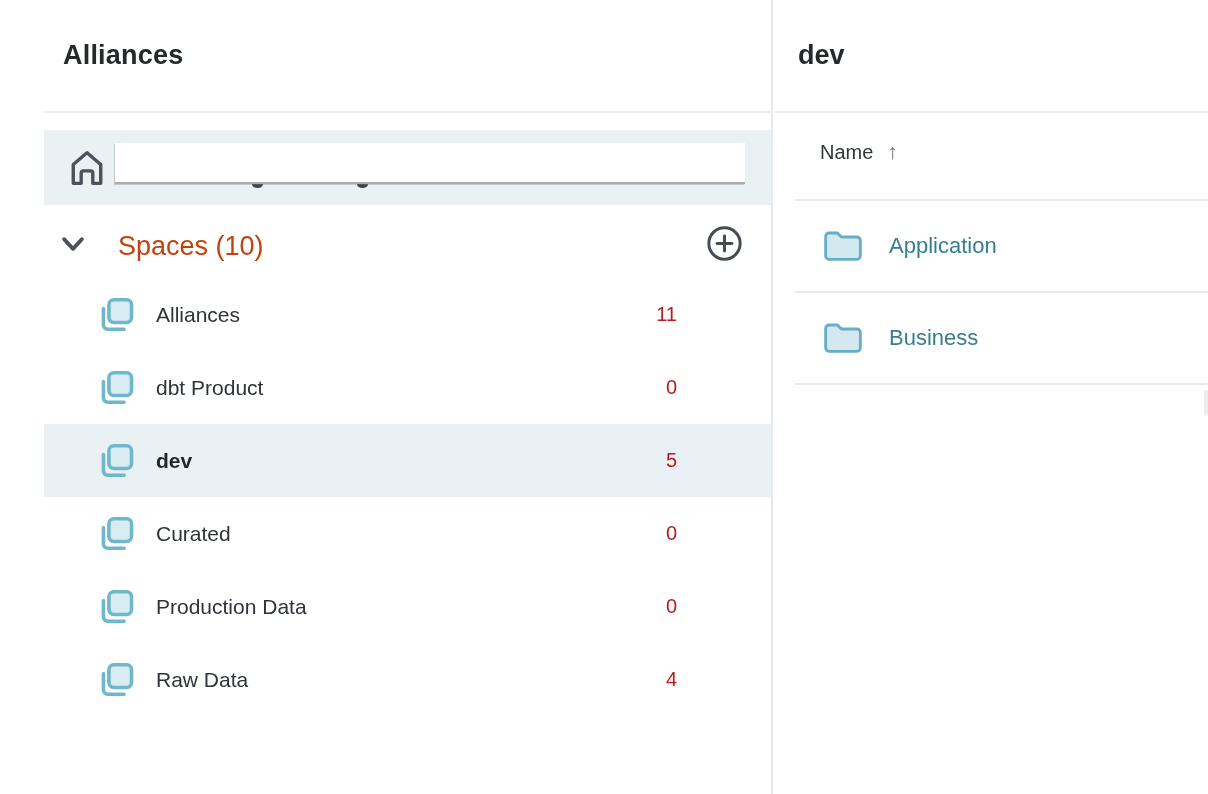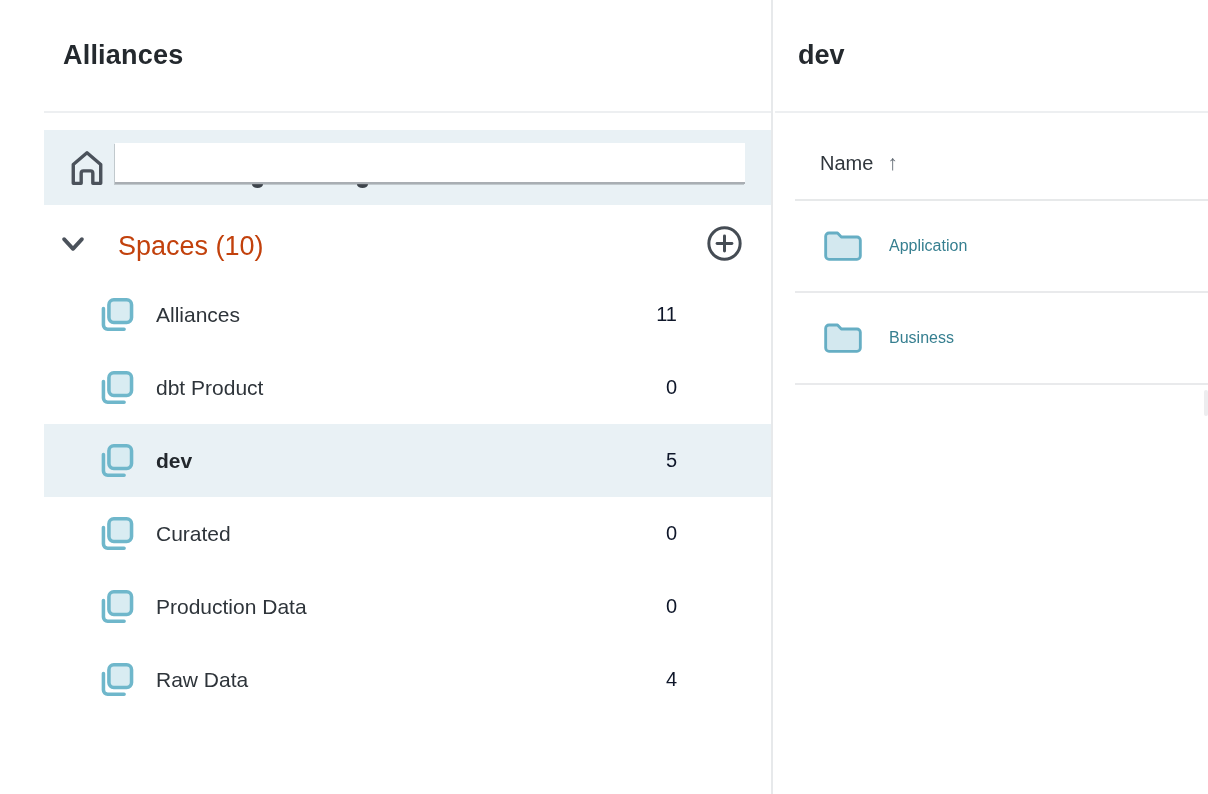--- a/index.html
+++ b/index.html
@@ -55,46 +55,46 @@
     position: relative; margin-left: 44px; width: 727px; height: 73px;
     display: flex; align-items: center; cursor: pointer;
   }
   .space-row.selected { background: #e9f1f5; }
   .space-icon { width: 42px; height: 42px; margin-left: 52px; flex: 0 0 auto; }
   .space-name {
     margin-left: 18px; font-size: 21px; color: #2e343a; white-space: nowrap;
   }
   .space-row.selected .space-name { font-weight: 700; color: #23282d; }
   .space-count {
-    position: absolute; right: 94px; font-size: 20px; color: #0f172a; text-align: right;
+    position: absolute; right: 94px; font-size: 20px; color: #b91c1c; text-align: right;
   }
 
   
   .v-divider { position: absolute; left: 771px; top: 0; width: 2px; height: 794px; background: #e7e9eb; }
 
   
   .main { position: absolute; left: 773px; top: 0; width: 435px; height: 794px; background: #fff; }
   .main-title {
     position: absolute; left: 25px; top: 40px;
     font-size: 27px; font-weight: 700; color: #24292e;
   }
   .main-title-divider { position: absolute; left: 2px; right: 0; top: 111px; height: 2px; background: #edeff1; }
 
-  .table-header { position: absolute; left: 47px; top: 143px; height: 40px; display: flex; align-items: center; cursor: pointer; }
+  .table-header { position: absolute; left: 47px; top: 132px; height: 40px; display: flex; align-items: center; cursor: pointer; }
   .col-name { font-size: 20px; color: #31373d; }
   .sort-arrow { font-size: 21px; color: #646c75; margin-left: 14px; }
   .table-header-divider { position: absolute; left: 22px; right: 0; top: 199px; height: 2px; background: #e7e9ea; }
 
   .folder-rows { position: absolute; left: 22px; top: 201px; right: 0; }
   .folder-row {
     position: relative; height: 92px; display: flex; align-items: center;
     border-bottom: 2px solid #e9eaec; cursor: pointer;
   }
   .folder-icon { width: 40px; height: 34px; margin-left: 28px; flex: 0 0 auto; }
-  .folder-name { margin-left: 26px; font-size: 16px; color: #367f90; white-space: nowrap; }
+  .folder-name { margin-left: 26px; font-size: 22px; color: #367f90; white-space: nowrap; }
 
   .edge-sliver {
     position: absolute; right: 0; top: 390px; width: 4px; height: 26px;
     background: #ededef; border-radius: 2px;
   }
 </style>
 </head>
 <body>
 
 <div class="app">

